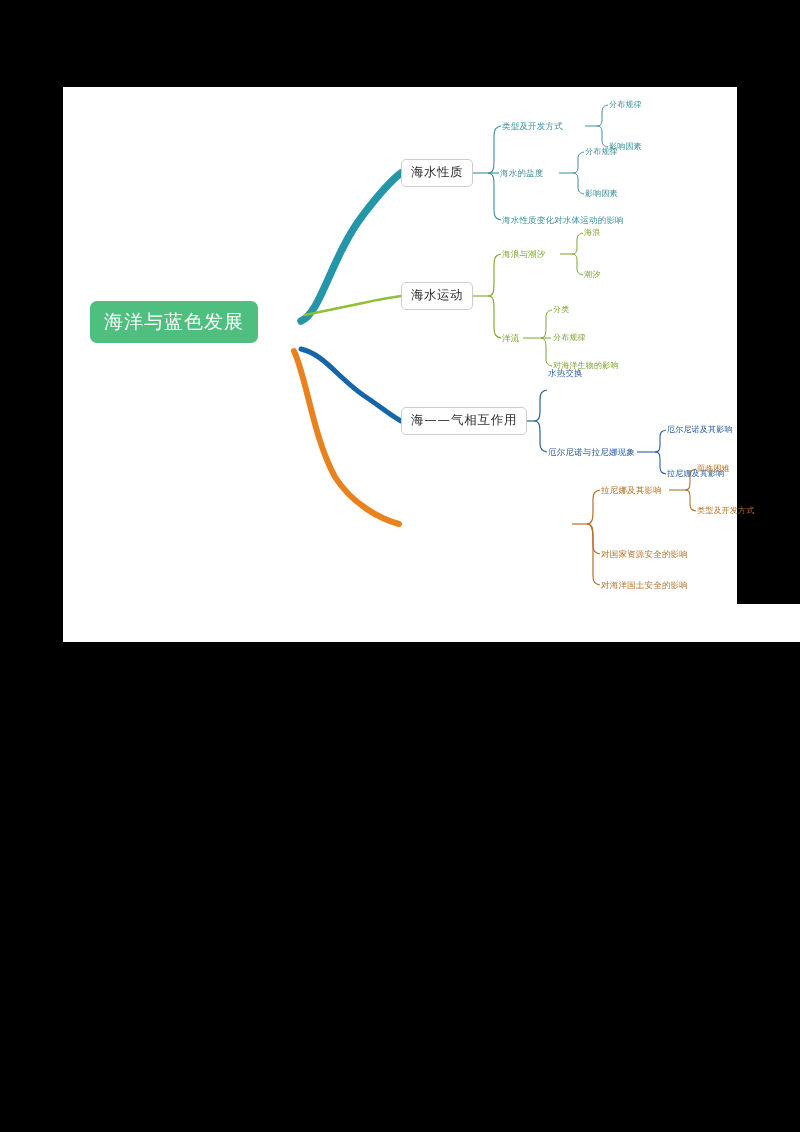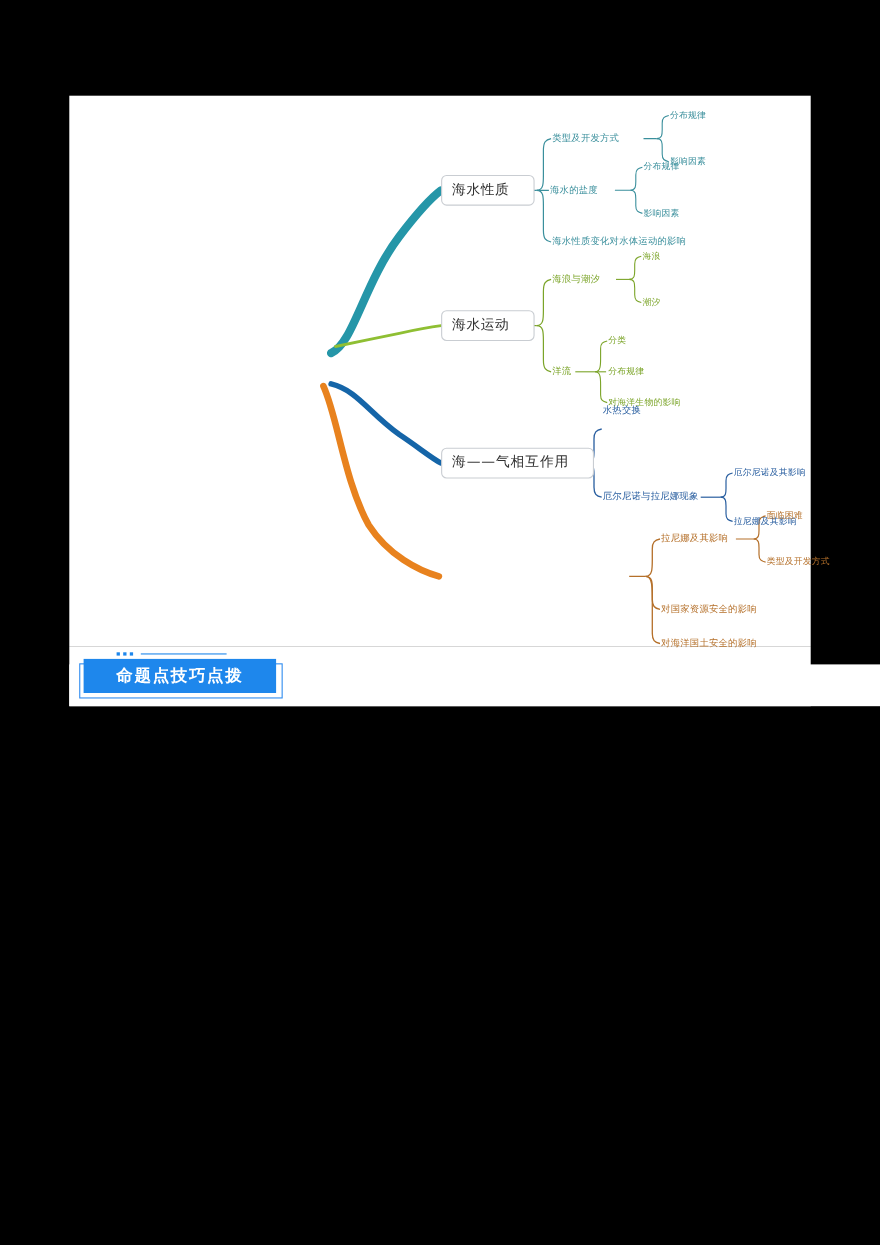--- a/index.html
+++ b/index.html
@@ -70,21 +70,21 @@
     box-shadow: 0 0 0 0 rgba(0,0,0,0);
   }
 
   
   .l1 {
     background: #ffffff;
     border: 1px solid #c9cdd2;
     border-radius: 5px;
     color: #2f2f2f;
     font-size: 12.5px;
-    padding: 6px 22px 7px 9px;
+    padding: 6px 9px 7px 9px;
     letter-spacing: 0.5px;
   }
   .l1.wide { letter-spacing: 0.8px; }
 
   
   .l2, .l3 {
     font-size: 8.5px;
     letter-spacing: 0.2px;
     padding: 0;
   }
@@ -201,20 +201,23 @@
       <path d="M 509 437 L 524 437" stroke="#b5702a" stroke-width="1.2" fill="none"></path>
       <path d="M 524 437 C 530 437 530 430 530 422 L 530 412 C 530 406 532 404 537 403" stroke="#b5702a" stroke-width="1.2" fill="none"></path>
       <path d="M 524 437 C 530 437 530 443 530 449 L 530 458 C 530 464 532 466 537 467" stroke="#b5702a" stroke-width="1.2" fill="none"></path>
       <path d="M 524 437 C 530 437 530 447 530 457 L 530 489 C 530 495 532 497 537 498" stroke="#b5702a" stroke-width="1.2" fill="none"></path>
 
       <path d="M 606 403 L 622 403" stroke="#b5702a" stroke-width="1.1" fill="none"></path>
       <path d="M 622 403 C 627 403 627 399 627 395 L 627 389 C 627 384 629 383 633 382" stroke="#b5702a" stroke-width="1.1" fill="none"></path>
       <path d="M 622 403 C 627 403 627 407 627 411 L 627 417 C 627 422 629 423 633 424" stroke="#b5702a" stroke-width="1.1" fill="none"></path>
     </svg>
 
+    <div class="node" id="root-node">
+      <span>海洋与蓝色发展</span>
+    </div>
 
     <div class="node l1" style="left:338px; top:72px;">
       <span>海水性质</span>
     </div>
 
     <div class="node l1" style="left:338px; top:195px;text-align:right;">
       <span>海水运动</span>
     </div>
 
     <div class="node l1 wide" style="left:338px; top:320px;">
@@ -294,26 +297,14 @@
 
     <div class="node l2 orange" style="left:538px; top:463px;">
       <span>对国家资源安全的影响</span>
     </div>
     <div class="node l2 orange" style="left:538px; top:494px;">
       <span>对海洋国土安全的影响</span>
     </div>
 
   </div>
 
-  <div id="cmd-banner">
-    <div id="cmd-banner-tick">
-      <div class="tick-dot" style="left:0px;"></div>
-      <div class="tick-dot" style="left:6px;"></div>
-      <div class="tick-dot" style="left:12px;"></div>
-      <div id="cmd-banner-rule"></div>
-    </div>
-    <div id="cmd-banner-outline"></div>
-    <div id="cmd-banner-fill">
-      <span id="cmd-banner-label">命题点技巧点拨</span>
-    </div>
-  </div>
 
 </div>
 
 </body></html>

